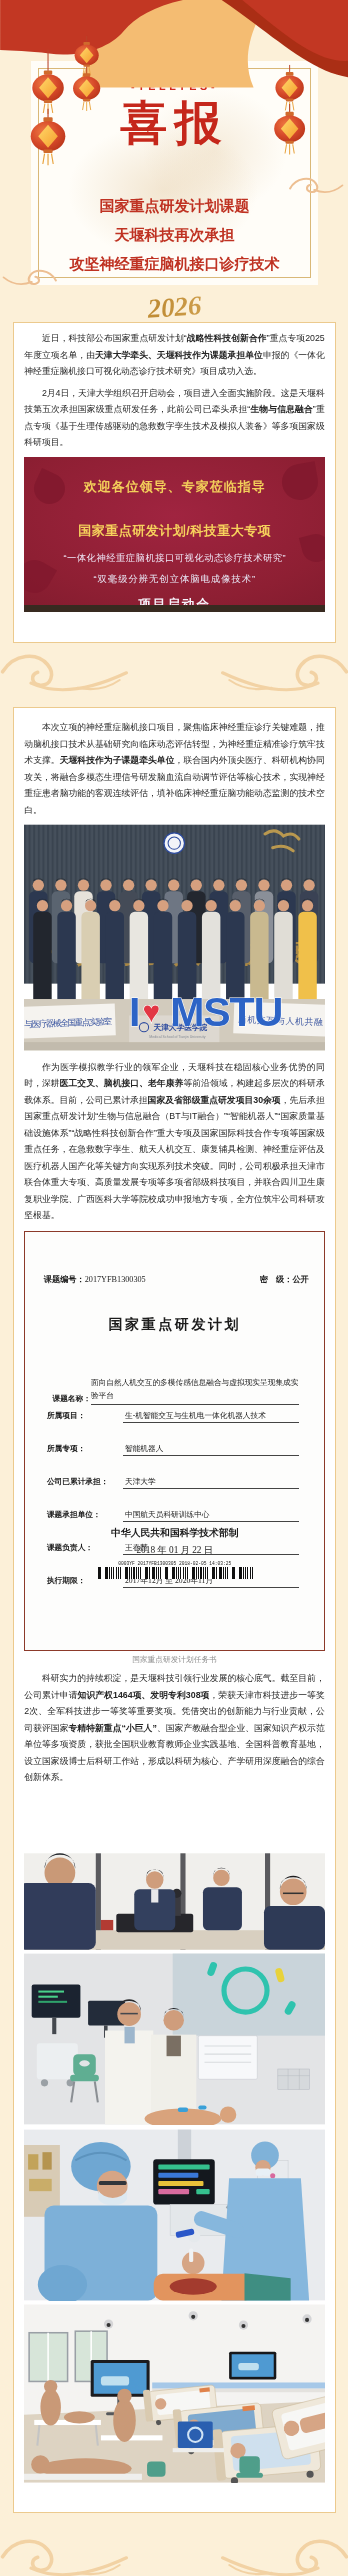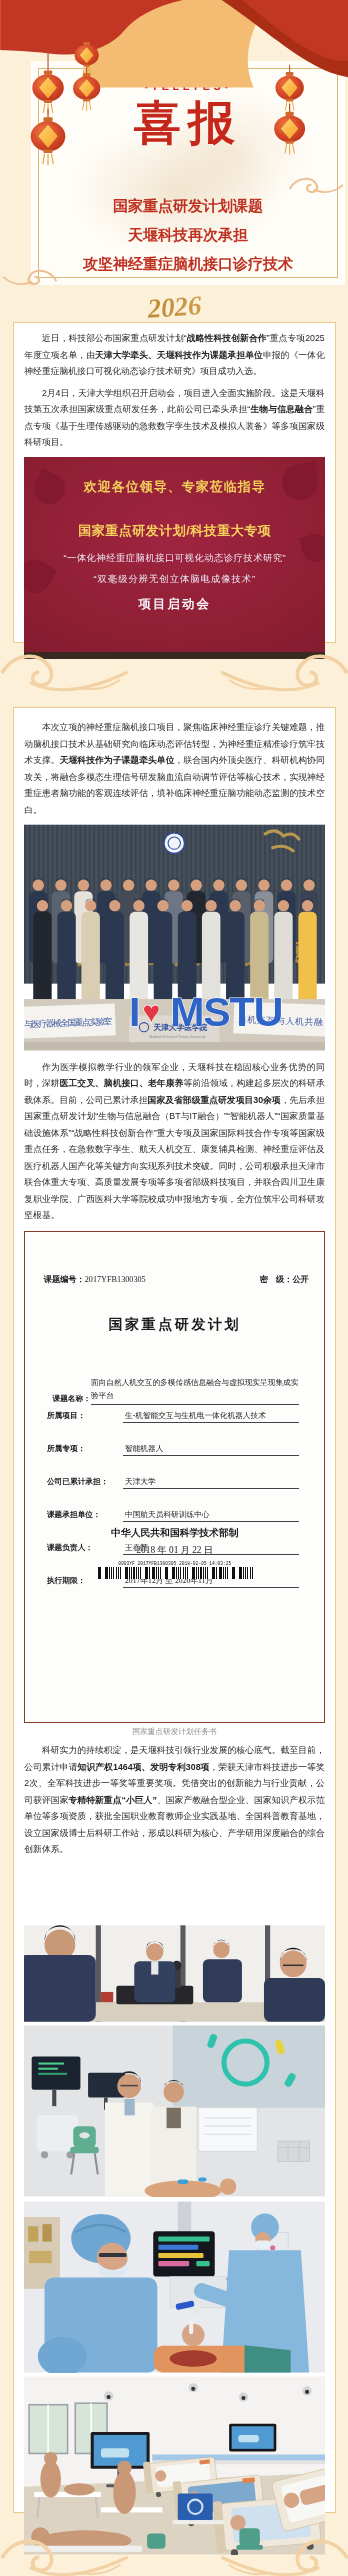--- a/index.html
+++ b/index.html
@@ -3,21 +3,21 @@
 <meta charset="utf-8">
 <style>
   html,body{margin:0;padding:0;}
   body{font-family:"Liberation Sans","DejaVu Sans",sans-serif;}
   .page{position:relative;width:349px;height:2697px;background:#fcf0d8;overflow:hidden;}
 
   
   .header-svg{position:absolute;top:0;left:0;pointer-events:none;z-index:5;}
 
   
-  .hero-card{position:absolute;left:31px;top:61px;width:314px;height:224px;background:#fffdf8;z-index:2;}
+  .hero-card{position:absolute;left:31px;top:61px;width:287px;height:224px;background:#fffdf8;z-index:2;}
   .hero-card::before{content:"";position:absolute;inset:0;
     background:radial-gradient(closest-side at 46% 58%,rgba(213,176,118,.30),transparent 72%),
                radial-gradient(closest-side at 64% 40%,rgba(213,176,118,.22),transparent 70%);}
   .hero-border{position:absolute;inset:6.7px;border:0.5px solid #d9b878;}
   .hero-inner{position:absolute;inset:0;text-align:center;}
   .brand{position:absolute;top:18.5px;left:0;right:0;color:#d2281e;font-size:10.8px;font-weight:700;letter-spacing:3.6px;}
   .hero-title{position:absolute;top:38px;left:0;right:0;color:#c5271b;font-size:47px;font-weight:900;letter-spacing:7.2px;line-height:1;}
   .headline{position:absolute;top:130px;left:0;right:0;color:#bf3222;font-size:15px;font-weight:800;line-height:29px;}
   .year-mark{position:absolute;top:292px;left:0;width:349px;text-align:center;z-index:2;
     font-family:"Liberation Serif","DejaVu Serif",serif;font-style:italic;font-weight:700;font-size:27px;
@@ -26,21 +26,21 @@
   .cloud{position:absolute;z-index:3;}
 
   
   .box{position:absolute;left:13px;width:323px;background:#ffffff;border:0.5px solid #ecca8e;box-sizing:border-box;}
   .box1{top:322px;height:321px;padding:7.2px 10.3px 0;}
   .box2{top:707px;height:1806px;padding:11.3px 10.3px 0;}
   .para{margin:0 0 5.2px;color:#252525;font-size:8.8px;line-height:16.5px;text-align:justify;text-indent:2em;}
   .para .b{font-weight:700;}
 
   
-  .slide{position:relative;width:301px;height:202px;margin:6.2px auto 0;overflow:hidden;
+  .slide{position:relative;width:301px;height:155px;margin:6.2px auto 0;overflow:hidden;
     background:radial-gradient(120% 120% at 50% 38%,#a02440 0%,#8e1f33 45%,#6e1626 100%);}
   .slide .leaf{position:absolute;background:rgba(130,24,46,.9);border-radius:0 50% 50% 50%;}
   .slide-line{position:relative;text-align:center;margin:0;}
   .sl-y1{padding-top:20.6px;font-size:13px;font-weight:800;color:#f3cf5a;letter-spacing:1px;}
   .sl-y2{margin-top:26px;font-size:13px;font-weight:700;color:#f6d15c;letter-spacing:0.5px;}
   .sl-w1{margin-top:12.4px;font-size:9.3px;color:#efe6f6;letter-spacing:0.5px;}
   .sl-w2{margin-top:8.2px;font-size:9.3px;color:#e9e9f7;letter-spacing:1px;}
   .sl-w3{margin-top:9.3px;font-size:12.4px;font-weight:800;color:#f5f2fa;letter-spacing:2.1px;}
   .slide-table{position:absolute;left:0;right:0;bottom:0;height:6.7px;background:#382a20;}
 
@@ -49,21 +49,21 @@
   .orn-row .right{position:absolute;right:0;top:0;transform:scaleX(-1);}
   .orn-row .left{position:absolute;left:0;top:0;}
 
   
   .photo{display:block;width:301px;margin:0 auto;}
   .photo+.photo{margin-top:3.6px;}
   .group-photo{margin-top:6.2px;}
   .photo-a{margin-top:67px;}
 
   
-  .doc{position:relative;width:301px;height:492px;margin:7.2px auto 0;background:#fdfdfc;
+  .doc{position:relative;width:301px;height:420px;margin:7.2px auto 0;background:#fdfdfc;
     border:1.5px solid #8c3a2a;box-sizing:border-box;
     font-family:"Liberation Serif","DejaVu Serif",serif;color:#1c1c1c;}
   .doc-no-row{position:absolute;top:42px;left:18.5px;right:15.5px;display:flex;justify-content:space-between;font-size:8.2px;}
   .doc-no-row .lbl{font-weight:700;font-family:"Liberation Sans","DejaVu Sans",sans-serif;}
   .doc-title{position:absolute;top:82px;left:0;right:0;text-align:center;font-size:14px;font-weight:700;letter-spacing:2.6px;line-height:21.6px;}
   .doc-fields{position:absolute;top:144px;left:21.6px;right:25px;font-size:7.7px;}
   .doc-name{display:flex;margin-bottom:6.2px;}
   .doc-name .lbl{flex:0 0 44px;font-weight:700;font-family:"Liberation Sans","DejaVu Sans",sans-serif;align-self:flex-end;padding-bottom:1px;text-align:right;}
   .doc-name .val{flex:1;line-height:13.4px;border-bottom:0.8px solid #444;padding-bottom:1px;}
   .doc-row{display:flex;margin-bottom:21px;}

